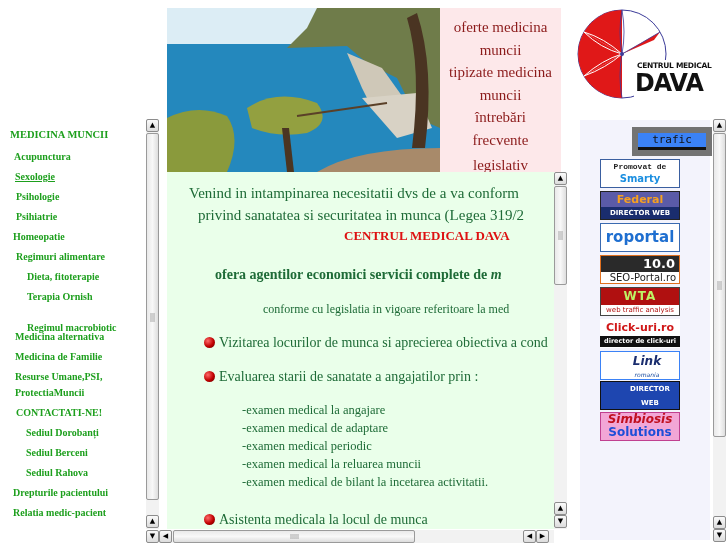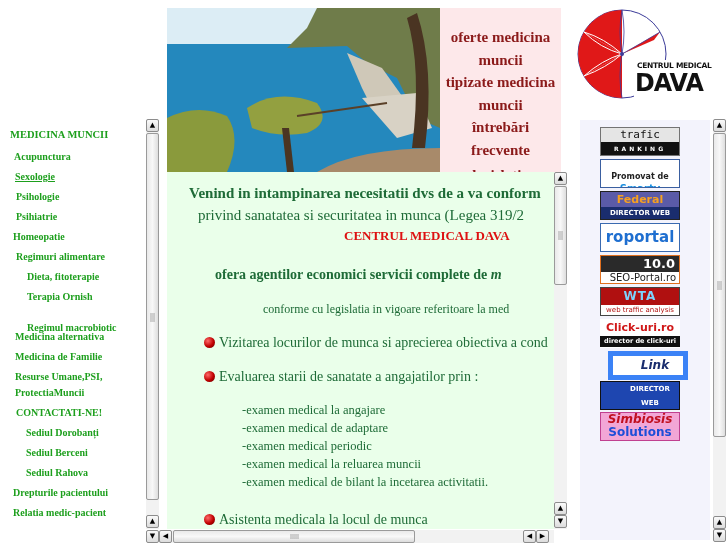--- a/index.html
+++ b/index.html
@@ -80,21 +80,21 @@
     <path d="M240 10 Q255 60 245 140 L258 140 Q268 60 250 5 Z" fill="#4a3422"></path>
     <path d="M0 110 Q30 95 60 108 Q75 130 60 164 L0 164 Z" fill="#8a9a3c"></path>
     <path d="M80 100 Q110 80 150 95 Q165 115 140 125 Q110 130 85 120 Z" fill="#93a040"></path>
     <path d="M115 120 L120 164 L127 164 L122 120 Z" fill="#4b3522"></path>
     <path d="M150 164 Q190 140 273 140 L273 164 Z" fill="#a88a6a"></path>
     <path d="M130 108 L220 95" stroke="#5a4028" stroke-width="2"></path>
   </svg>
 </div>
 
 <div id="toplinks" class="abs">
-  <div style="padding-top:18px;font-weight:bold;">
+  <div style="padding-top:8px;">
     <a class="toplink">
       <span>oferte medicina</span><br>
       <span>muncii</span>
     </a>
     <a class="toplink">
       <span>tipizate medicina</span><br>
       <span>muncii</span>
     </a>
     <a class="toplink">
       <span>întrebări</span><br>
@@ -117,21 +117,21 @@
     <path d="M46 90 Q42 68 46 46" fill="none" stroke="#3b3b99" stroke-width="0.8"></path>
     <path d="M84 24 Q64 36 46 46" fill="none" stroke="#3b3b99" stroke-width="0.8"></path>
     <circle cx="46" cy="46" r="2" fill="#3b3b99"></circle>
     <rect x="58" y="52" width="67" height="40" fill="#ffffff"></rect>
   </svg>
   <div class="abs" style="left:61px;top:53px;font-family:'DejaVu Sans',sans-serif;font-weight:bold;font-size:7.5px;color:#111;letter-spacing:-0.3px;white-space:nowrap;">CENTRUL MEDICAL</div>
   <div class="abs" style="left:59px;top:60px;font-family:'DejaVu Sans',sans-serif;font-weight:bold;font-size:25px;color:#111;letter-spacing:-1px;transform:scaleX(0.95);transform-origin:left;">DAVA</div>
 </div>
 
 <div id="main" class="abs">
-  <div class="mtext" style="left:22px;top:13px;font-size:15px;font-weight:bold;">Venind in intampinarea necesitatii dvs de a va conform</div>
+  <div class="mtext" style="left:22px;top:13px;font-size:15px;">Venind in intampinarea necesitatii dvs de a va conform</div>
   <div class="mtext" style="left:31px;top:35px;font-size:15px;">privind sanatatea si securitatea in munca (Legea 319/2</div>
   <div class="mtext" style="left:177px;top:56px;font-size:13px;font-weight:bold;color:#dd1111;">CENTRUL MEDICAL DAVA</div>
   <div class="mtext" style="left:48px;top:95px;font-size:14px;font-weight:bold;">
     <span>ofera agentilor economici servicii complete de </span><i>m</i>
   </div>
   <div class="mtext" style="left:96px;top:130px;font-size:12px;">conforme cu legislatia in vigoare referitoare la med</div>
   <div class="mtext" style="left:37px;top:163px;font-size:14px;">
     <span class="bullet"></span><span>Vizitarea locurilor de munca si aprecierea obiectiva a cond</span>
   </div>
   <div class="mtext" style="left:37px;top:197px;font-size:14px;">
@@ -159,48 +159,48 @@
 <div class="abs" style="left:159px;top:530px;width:395px;height:13px;background:#f2f2f2;">
   <div class="sbtn" style="left:0;top:0;">◀</div>
   <div class="hthumb" style="left:14px;top:0;width:242px;">
       <div class="hgrip" style="left:116px;"></div>
     </div>
   <div class="sbtn" style="left:364px;top:0;">◀</div>
   <div class="sbtn" style="left:377px;top:0;">▶</div>
 </div>
 
 <div id="banners" class="abs">
-  <div class="banner" style="top:7px;background:#e5e5e5;border:1px solid #737373;">
+  <div class="banner" style="top:7px;background:#3b82f6;border:6px solid #737373;margin-left:32px;">
     <div style="font-family:'DejaVu Sans Mono',monospace;font-size:11px;line-height:14px;color:#111;">trafic</div>
     <div style="background:#111;color:#fff;font-size:6px;letter-spacing:3px;line-height:13px;font-weight:bold;">RANKING</div>
   </div>
   <div class="banner" style="top:39px;background:#fff;border:1px solid #3a5fa0;">
-    <div style="font-size:8px;line-height:12px;color:#222;font-weight:bold;margin-top:11px;">Promovat de</div>
+    <div style="font-size:8px;line-height:12px;color:#222;font-weight:bold;margin-top:1px;font-family:Liberation Mono, monospace;">Promovat de</div>
     <div style="font-size:10px;line-height:12px;color:#1a8ee0;font-weight:bold;">Smarty</div>
   </div>
   <div class="banner" style="top:71px;background:#5b5ba8;border:1px solid #222;">
     <div style="font-size:11px;line-height:15px;color:#f6a020;font-weight:bold;">Federal</div>
     <div style="background:#1a2d6e;font-size:7px;line-height:12px;color:#fff;font-weight:bold;">DIRECTOR WEB</div>
   </div>
   <div class="banner" style="top:103px;background:#fff;border:1px solid #3a6ab0;">
     <div style="font-size:15px;line-height:27px;color:#1f6fd0;font-weight:bold;">roportal</div>
   </div>
   <div class="banner" style="top:135px;background:#2a2a2a;border:1px solid #e07020;">
     <div style="font-size:13px;line-height:16px;color:#fff;font-weight:bold;text-align:right;padding-right:4px;">10.0</div>
     <div style="background:#fff;font-size:10px;line-height:11px;color:#222;text-align:right;padding-right:3px;">SEO-Portal.ro</div>
   </div>
   <div class="banner" style="top:167px;background:#b01010;border:1px solid #444;">
-    <div style="font-size:12px;line-height:17px;color:#7dd3fc;font-weight:bold;letter-spacing:1px;">WTA</div>
+    <div style="font-size:12px;line-height:17px;color:#bef264;font-weight:bold;letter-spacing:1px;">WTA</div>
     <div style="background:#fff;font-size:7px;line-height:10px;color:#b01010;">web traffic analysis</div>
   </div>
   <div class="banner" style="top:199px;background:#fff;">
     <div style="font-size:11px;line-height:17px;color:#d01818;font-weight:bold;">Click-uri.ro</div>
     <div style="background:#111;font-size:6.5px;line-height:11px;color:#fff;font-weight:bold;">director de click-uri</div>
   </div>
-  <div class="banner" style="top:231px;background:#fff;border:5px solid #3b82f6;margin-left:8px;">
+  <div class="banner" style="top:231px;background:#fff;border:1px solid #3b82f6;">
     <div style="font-size:12px;line-height:18px;color:#1a2d6e;font-weight:bold;font-style:italic;padding-left:14px;">Link</div>
     <div style="font-size:6px;line-height:9px;color:#1a4da0;font-style:italic;padding-left:14px;">romania</div>
   </div>
   <div class="banner" style="top:261px;background:#1e46b0;border:1px solid #111;">
     <div style="font-size:7px;line-height:14px;color:#fff;font-weight:bold;padding-left:20px;">DIRECTOR WEB</div>
 
   </div>
   <div class="banner" style="top:292px;background:#f2a6d6;border:1px solid #c04090;">
     <div style="font-size:12px;line-height:13px;color:#c01020;font-weight:bold;font-style:italic;">Simbiosis</div>
     <div style="font-size:12px;line-height:13px;color:#1d4ed8;font-weight:bold;">Solutions</div>

